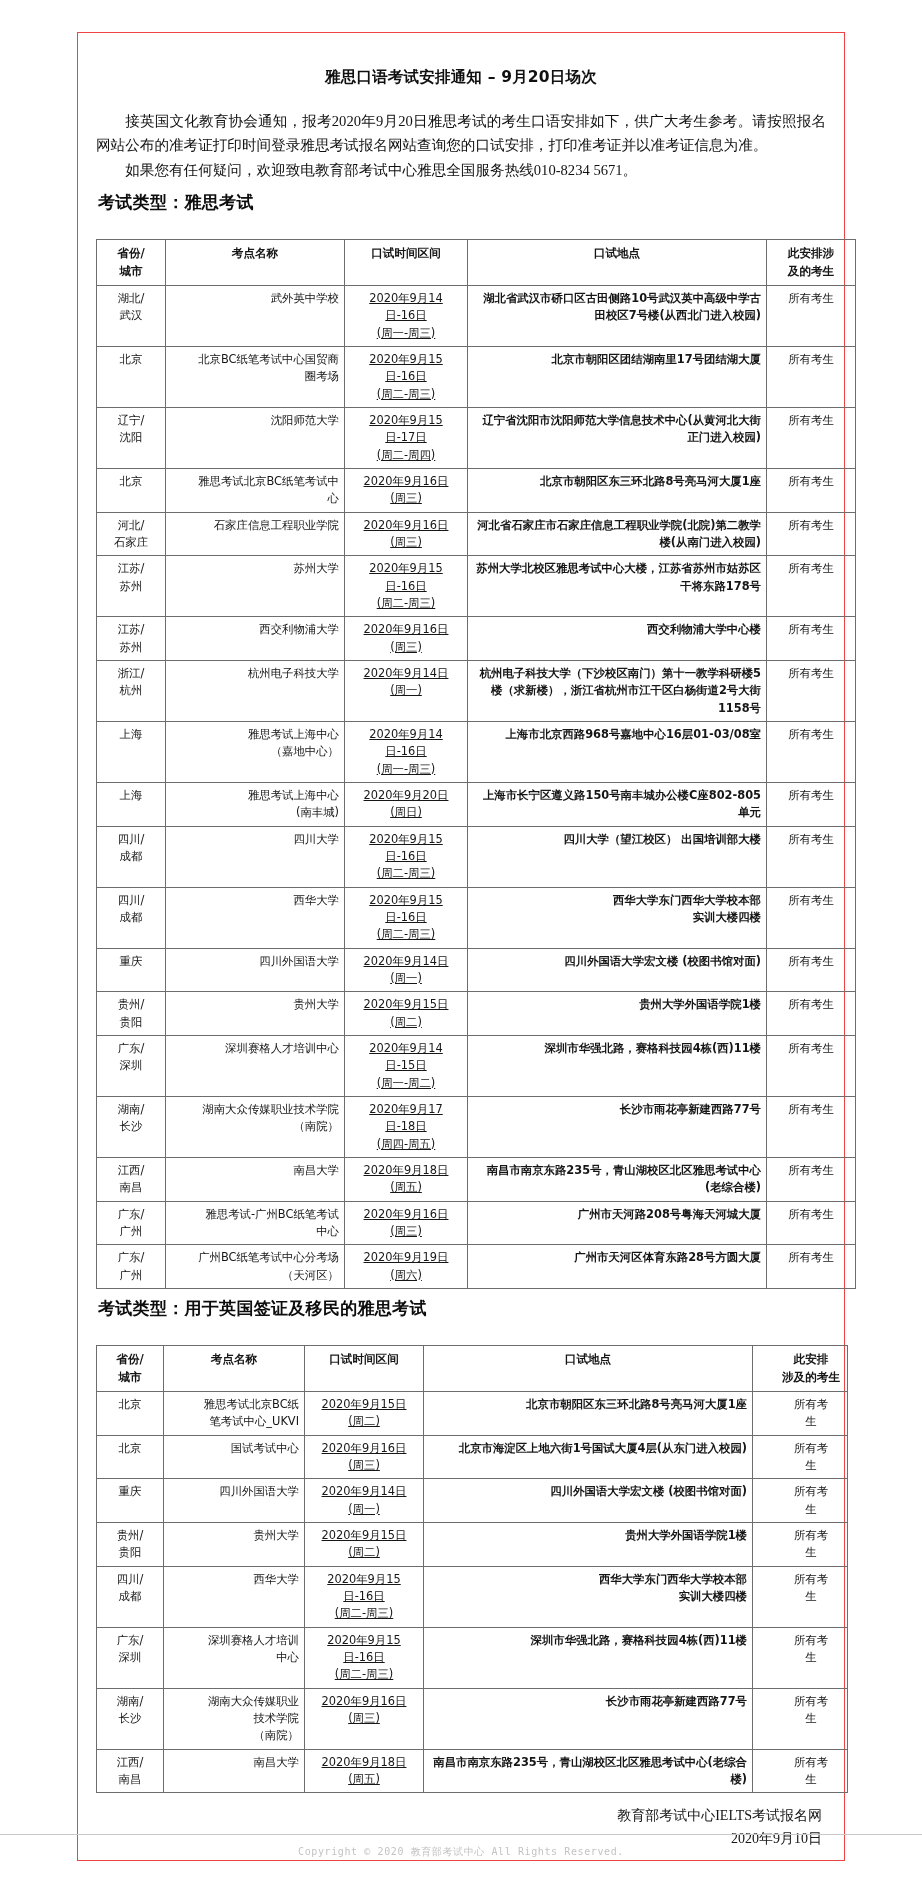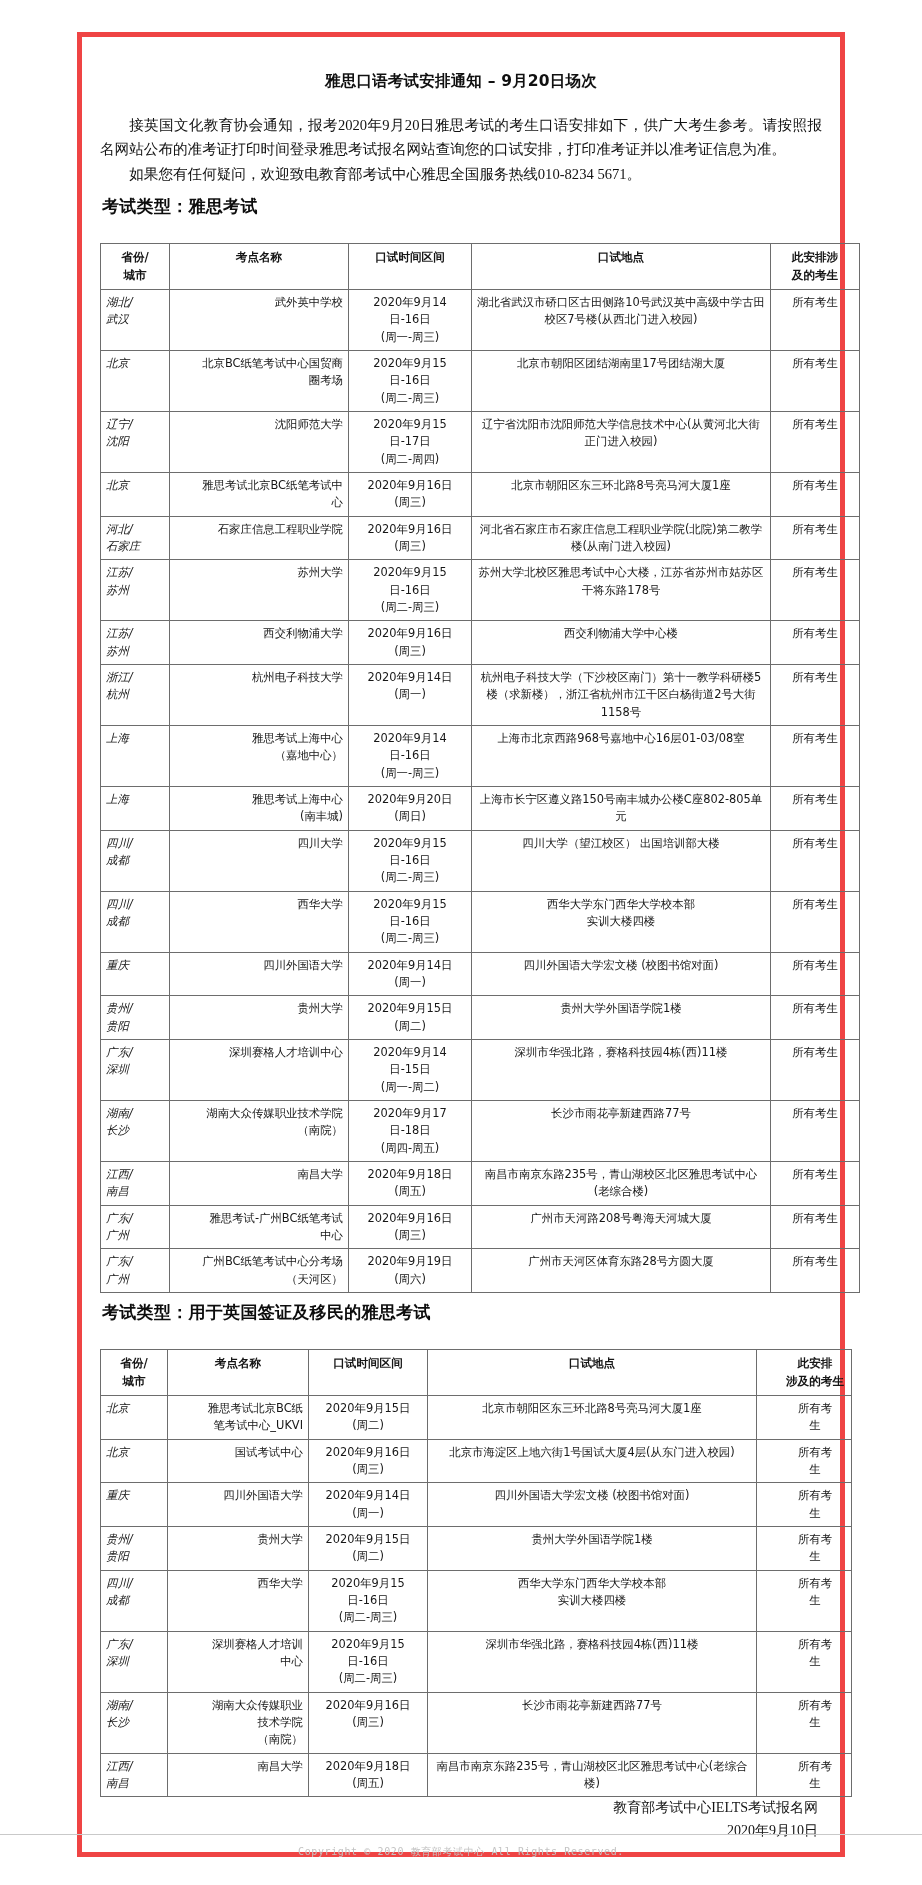--- a/index.html
+++ b/index.html
@@ -13,21 +13,21 @@
     font-family: "Liberation Serif", "DejaVu Serif", serif;
     color: #1a1a1a;
     position: relative;
   }
   .page {
     position: absolute;
     left: 77px;
     top: 32px;
     width: 768px;
     min-height: 1760px;
-    border: 5px solid #ef4444;
+    border: 1px solid #ef4444;
     box-sizing: border-box;
     background: #fff;
     padding: 0;
   }
   .inner {
     padding: 18px 18px 10px 18px;
   }
   .doc-title {
     text-align: center;
     font-family: "DejaVu Sans", "Liberation Sans", sans-serif;
@@ -73,24 +73,24 @@
     line-height: 1.52;
     word-wrap: break-word;
   }
   table.sched th {
     font-weight: bold;
     text-align: center;
     font-size: 11.6px;
     padding-top: 5px;
     padding-bottom: 5px;
   }
-  td.c-prov { text-align: left; width: 58px; font-style: italic; }
+  td.c-prov { text-align: center; width: 58px; }
   td.c-site { text-align: right; width: 168px; }
-  td.c-time { text-align: center; width: 112px; }
-  td.c-place { text-align: center; width: 288px; }
+  td.c-time { text-align: center; width: 112px; text-decoration: underline; }
+  td.c-place { text-align: right; width: 288px; font-weight: bold; }
   td.c-cand { text-align: center; width: 78px; }
 
   th.c-prov { width: 58px; }
   th.c-site { width: 168px; }
   th.c-time { width: 112px; }
   th.c-place { width: 288px; }
   th.c-cand { width: 78px; border-radius: 17px; }
 
   
   table.sched.t2 td.c-prov, table.sched.t2 th.c-prov { width: 56px; }
@@ -100,20 +100,21 @@
   table.sched.t2 td.c-cand, table.sched.t2 th.c-cand { width: 62px; padding-left: 27px; }
 
   .cellline { display: block; }
   .weekday { display: block; }
 
   .sign {
     text-align: right;
     font-family: "Liberation Serif", "DejaVu Serif", serif;
     font-size: 14px;
     line-height: 1.6;
+    margin-top: 12px;
     margin-right: 4px;
     color: #141414;
   }
   .footer-bar {
     position: absolute;
     left: 0;
     right: 0;
     top: 1834px;
     border-top: 1px solid #c9c9c9;
     width: 922px;

